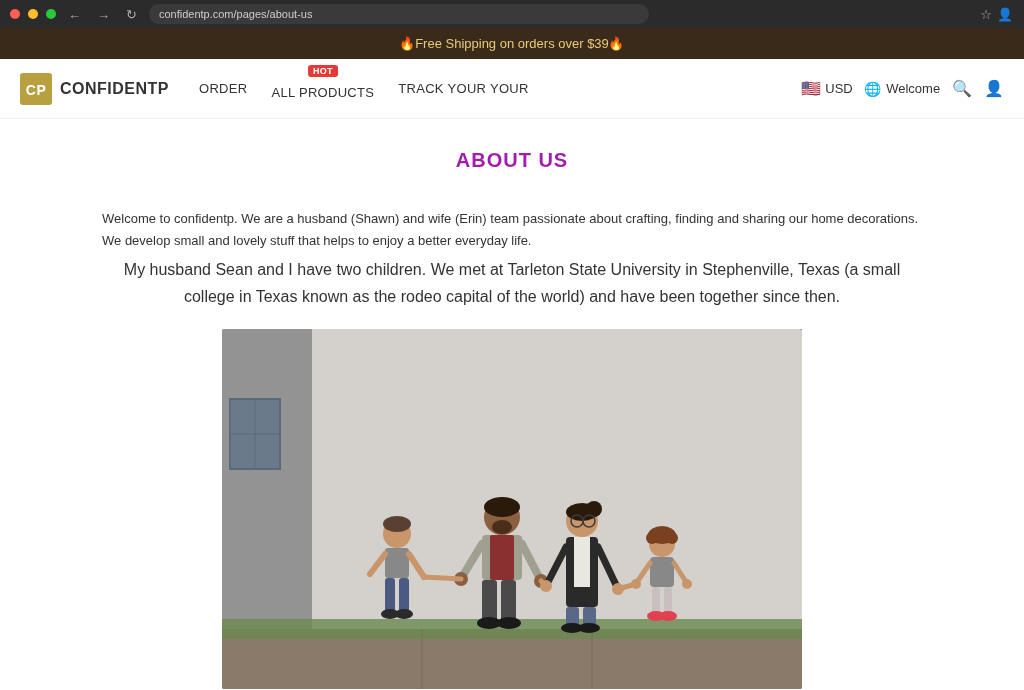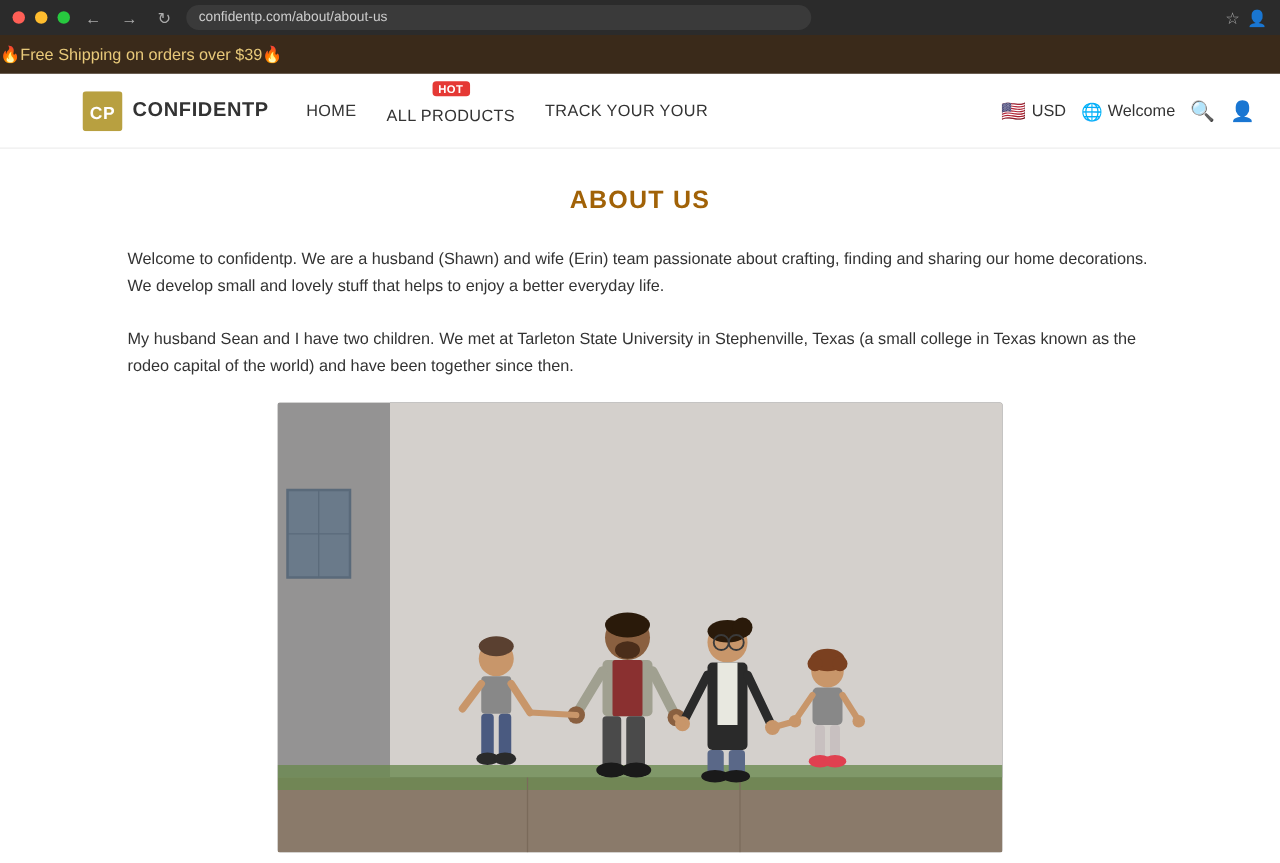--- a/index.html
+++ b/index.html
@@ -41,21 +41,21 @@
       margin-left: auto;
     }
     .browser-action-btn {
       color: #aaa; font-size: 13px;
     }
 
     
     .shipping-banner {
       background: #3a2a1a;
       color: #e8c97a;
-      text-align: left;
+      text-align: center;
       padding: 8px 0;
       font-size: 13px;
     }
 
     
     .site-header {
       display: flex;
       align-items: center;
       padding: 0 20px;
       height: 60px;
@@ -64,21 +64,20 @@
     }
     .site-logo {
       display: flex;
       align-items: center;
       gap: 8px;
       text-decoration: none;
       color: #333;
       font-weight: bold;
       font-size: 16px;
       letter-spacing: 0.5px;
-      margin-left: 46px;
     }
     .logo-icon {
       width: 32px;
       height: 32px;
     }
     .site-nav {
       display: flex;
       align-items: center;
       gap: 24px;
       margin-left: 30px;
@@ -147,34 +146,35 @@
     .main-content {
       padding: 30px 40px;
       max-width: 900px;
       margin: 0 auto;
     }
     .about-title {
       text-align: center;
       font-size: 20px;
       font-weight: bold;
       letter-spacing: 1px;
-      margin-bottom: 24px;
-      color: #a16207;
+      margin-bottom: 36px;
+      color: #a21caf;
     }
     .about-intro {
       font-size: 13px;
       color: #333;
       line-height: 1.7;
-      margin-bottom: 20px;
+      margin-bottom: 4px;
     }
     .about-story {
-      font-size: 13px;
+      font-size: 16px;
       color: #333;
       line-height: 1.7;
       margin-bottom: 18px;
+      text-align: center;
     }
     .about-image {
       width: 580px;
       height: 360px;
       margin: 0 auto;
       display: block;
       background: #c8c8c8;
       border-radius: 2px;
       overflow: hidden;
       position: relative;
@@ -184,21 +184,21 @@
 <body>
 
 <div class="browser-chrome">
   <div class="browser-dot red"></div>
   <div class="browser-dot yellow"></div>
   <div class="browser-dot green"></div>
   <button class="browser-nav-btn">←</button>
   <button class="browser-nav-btn">→</button>
   <button class="browser-nav-btn">↻</button>
   <div class="browser-url-bar">
-    <span>confidentp.com/about/about-us</span>
+    <span>confidentp.com/pages/about-us</span>
   </div>
   <div class="browser-actions">
     <span class="browser-action-btn">☆</span>
     <span class="browser-action-btn">👤</span>
   </div>
 </div>
 
 <div class="shipping-banner">
   <span>🔥Free Shipping on orders over $39🔥</span>
 </div>
@@ -208,21 +208,21 @@
 
     <svg class="logo-icon" viewBox="0 0 32 32" xmlns="http://www.w3.org/2000/svg">
       <rect width="32" height="32" fill="#b8a040" rx="3"></rect>
       <text x="16" y="22" text-anchor="middle" font-size="14" fill="#fff" font-weight="bold">CP</text>
     </svg>
     <span>CONFIDENTP</span>
   </a>
 
   <nav class="site-nav">
     <a class="nav-item" href="#">
-      <span>HOME</span>
+      <span>ORDER</span>
     </a>
     <a class="nav-item" href="#" style="padding-top:8px;">
       <span class="hot-badge">HOT</span>
       <span>ALL PRODUCTS</span>
     </a>
     <a class="nav-item" href="#">
       <span>TRACK YOUR YOUR</span>
     </a>
   </nav>
 

